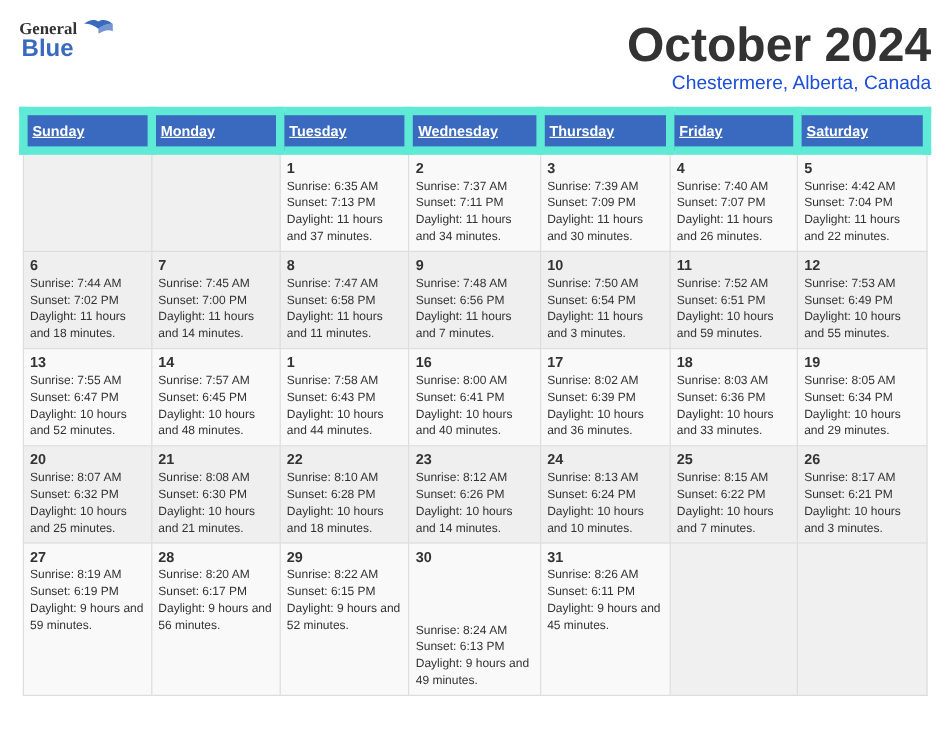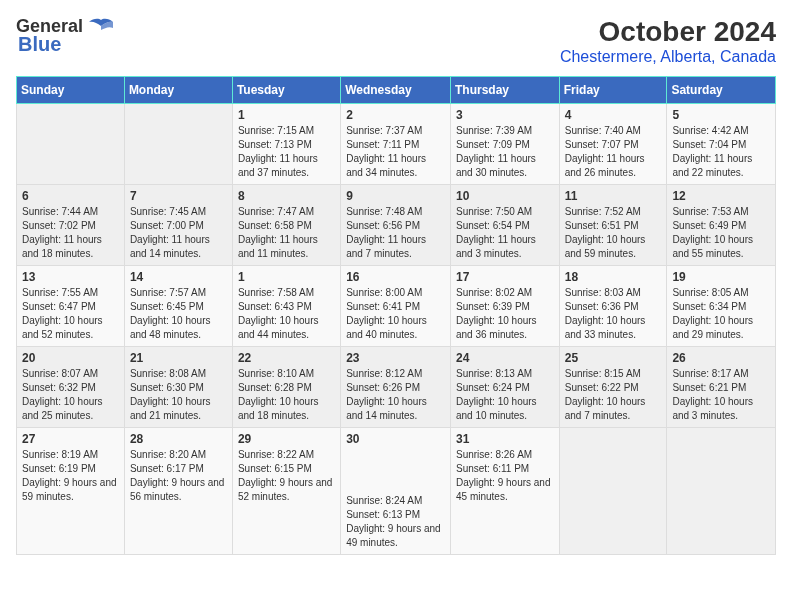--- a/index.html
+++ b/index.html
@@ -23,21 +23,21 @@
     }
     .logo-row {
       display: flex;
       align-items: center;
       gap: 4px;
     }
     .title-block {
       text-align: right;
     }
     .month-title {
-      font-size: 28px;
+      font-size: 40px;
       font-weight: bold;
       color: #333;
     }
     .subtitle {
       font-size: 16px;
       color: #1d4ed8;
     }
     .calendar {
       width: 100%;
       border-collapse: collapse;
@@ -45,21 +45,22 @@
     }
     .calendar thead tr {
       background-color: #3a6abf;
       color: #fff;
     }
     .calendar thead th {
       padding: 6px 4px;
       text-align: left;
       font-size: 12px;
       font-weight: bold;
-      border: 1px solid #5eead4;
+      border: 7px solid #5eead4;
+      text-decoration: underline;
     }
     .calendar tbody tr {
       border-bottom: 1px solid #ccc;
     }
     .calendar tbody td {
       vertical-align: top;
       padding: 4px 5px;
       border: 1px solid #ddd;
       width: 113px;
       height: 80px;
@@ -85,21 +86,21 @@
     .empty-cell {
       background-color: #f0f0f0 !important;
     }
   </style>
 </head>
 <body>
 
 <div class="header">
   <div class="logo">
     <div class="logo-row">
-      <span style="font-size:18px;font-weight:bold;color:#333;">General</span>
+      <span style="font-size:14px;font-weight:bold;color:#333;font-family:Liberation Serif, serif;">General</span>
       <svg width="28" height="18" viewBox="0 0 28 18">
         <path d="M14 2 C16 0, 22 0, 26 4 C22 3, 18 5, 14 8 C10 5, 6 3, 2 4 C6 0, 12 0, 14 2Z" fill="#3a6abf"></path>
         <path d="M14 8 C18 5, 22 3, 26 4 L26 10 C22 8, 18 10, 14 12Z" fill="#3a6abf" opacity="0.7"></path>
       </svg>
     </div>
     <span style="font-size:20px;font-weight:bold;color:#3a6abf;margin-top:-4px;margin-left:2px;">Blue</span>
   </div>
   <div class="title-block">
     <div class="month-title">October 2024</div>
     <div class="subtitle">Chestermere, Alberta, Canada</div>
@@ -117,21 +118,21 @@
         <th>Friday</th>
         <th>Saturday</th>
       </tr>
   </thead>
   <tbody id="calendar-body">
   <tr>
         <td class="empty-cell"></td>
         <td class="empty-cell"></td>
         <td>
           <span class="day-number">1</span>
-          <div class="day-info" style="white-space: pre-line;">Sunrise: 7:15 AM
+          <div class="day-info" style="white-space: pre-line;">Sunrise: 6:35 AM
 Sunset: 7:13 PM
 Daylight: 11 hours and 37 minutes.</div>
         </td>
         <td>
           <span class="day-number">2</span>
           <div class="day-info" style="white-space: pre-line;">Sunrise: 7:37 AM
 Sunset: 7:11 PM
 Daylight: 11 hours and 34 minutes.</div>
         </td>
         <td>

